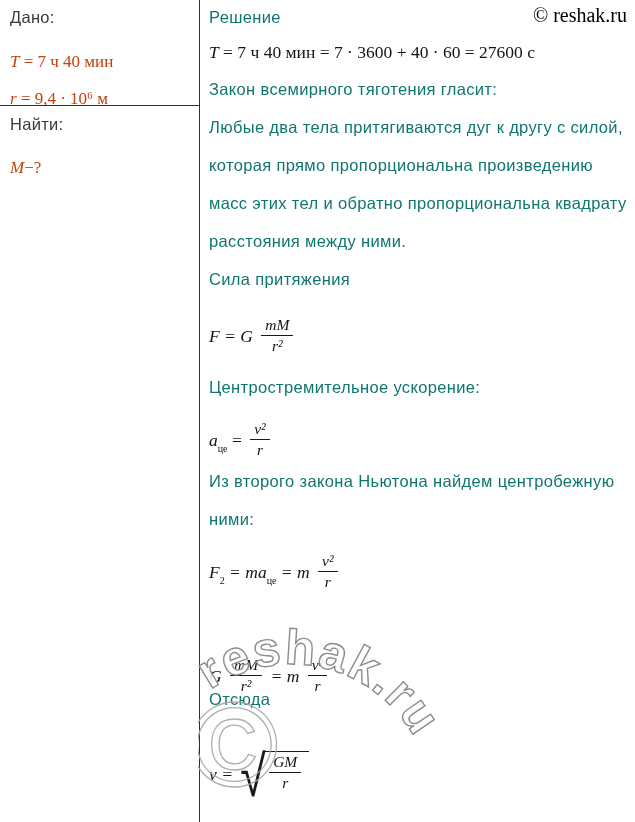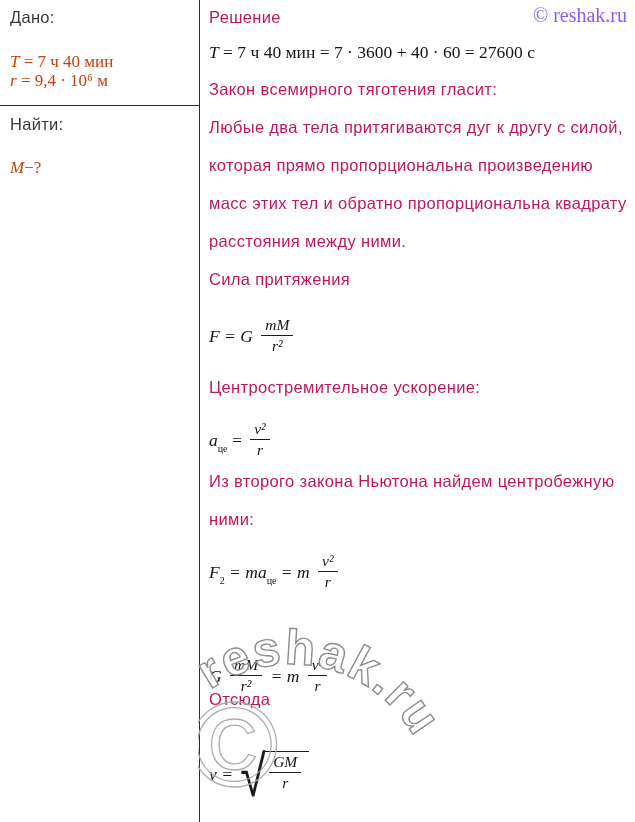--- a/index.html
+++ b/index.html
@@ -30,27 +30,27 @@
   }
   .math-line .var, .mvar { font-style:italic; }
   .left-hr {
     position:absolute; left:0; top:105px;
     width:200px; border-top:1.5px solid #2e2e2e;
   }
   
   .credit {
     position:absolute; top:4px; right:8px;
     font-family:"Liberation Serif", serif;
-    font-size:20px; color:#8b5cf6;
+    font-size:20px; color:#000000;
   }
   
   .right-col { position:absolute; left:201px; top:0; width:434px; height:822px; }
   .tl {
     position:absolute; left:8px;
-    font-size:16.5px; color:#be185d; letter-spacing:0.35px;
+    font-size:16.5px; color:#0f766e; letter-spacing:0.35px;
     white-space:nowrap;
   }
   .ml {
     position:absolute; left:8px;
     font-family:"Liberation Serif", serif;
     font-size:17.5px; color:#141414;
     white-space:nowrap;
   }
   .ml i, .ml .it { font-style:italic; }
   sub.msub {
@@ -88,21 +88,21 @@
 <body>
 
 <div class="page">
 
   <div class="left-col">
     <div class="label-sans" style="top:8px">Дано:</div>
 
     <div class="math-line" style="top:43px">
       <span class="var">T</span><span> = 7 ч 40 мин</span>
     </div>
-    <div class="math-line" style="top:62px">
+    <div class="math-line" style="top:80px">
       <span class="var">r</span><span> = 9,4 · 10⁶ м</span>
     </div>
 
     <div class="left-hr"></div>
 
     <div class="label-sans" style="top:115px">Найти:</div>
     <div class="math-line" style="top:149px">
       <span class="var">M</span><span>−?</span>
     </div>
   </div>

